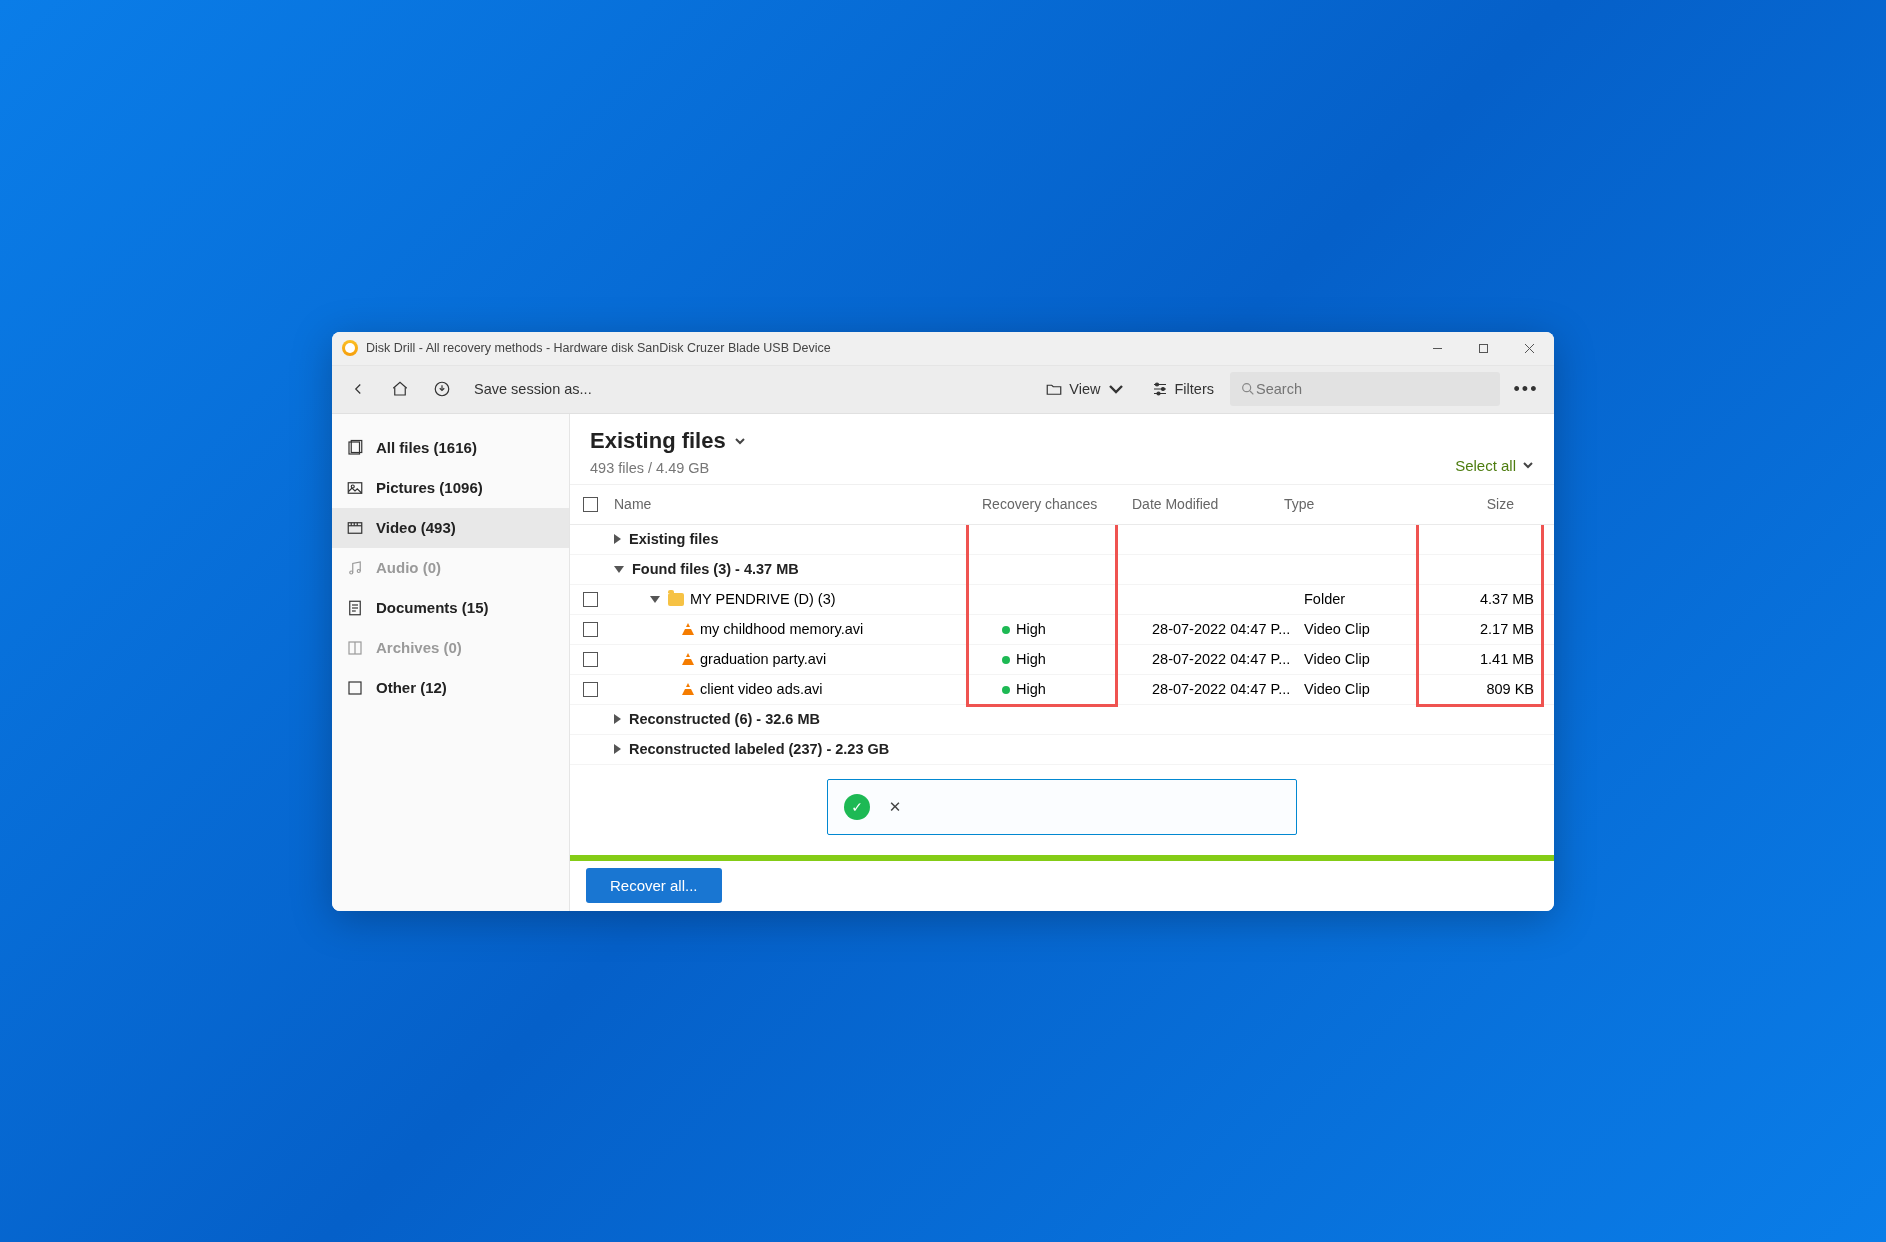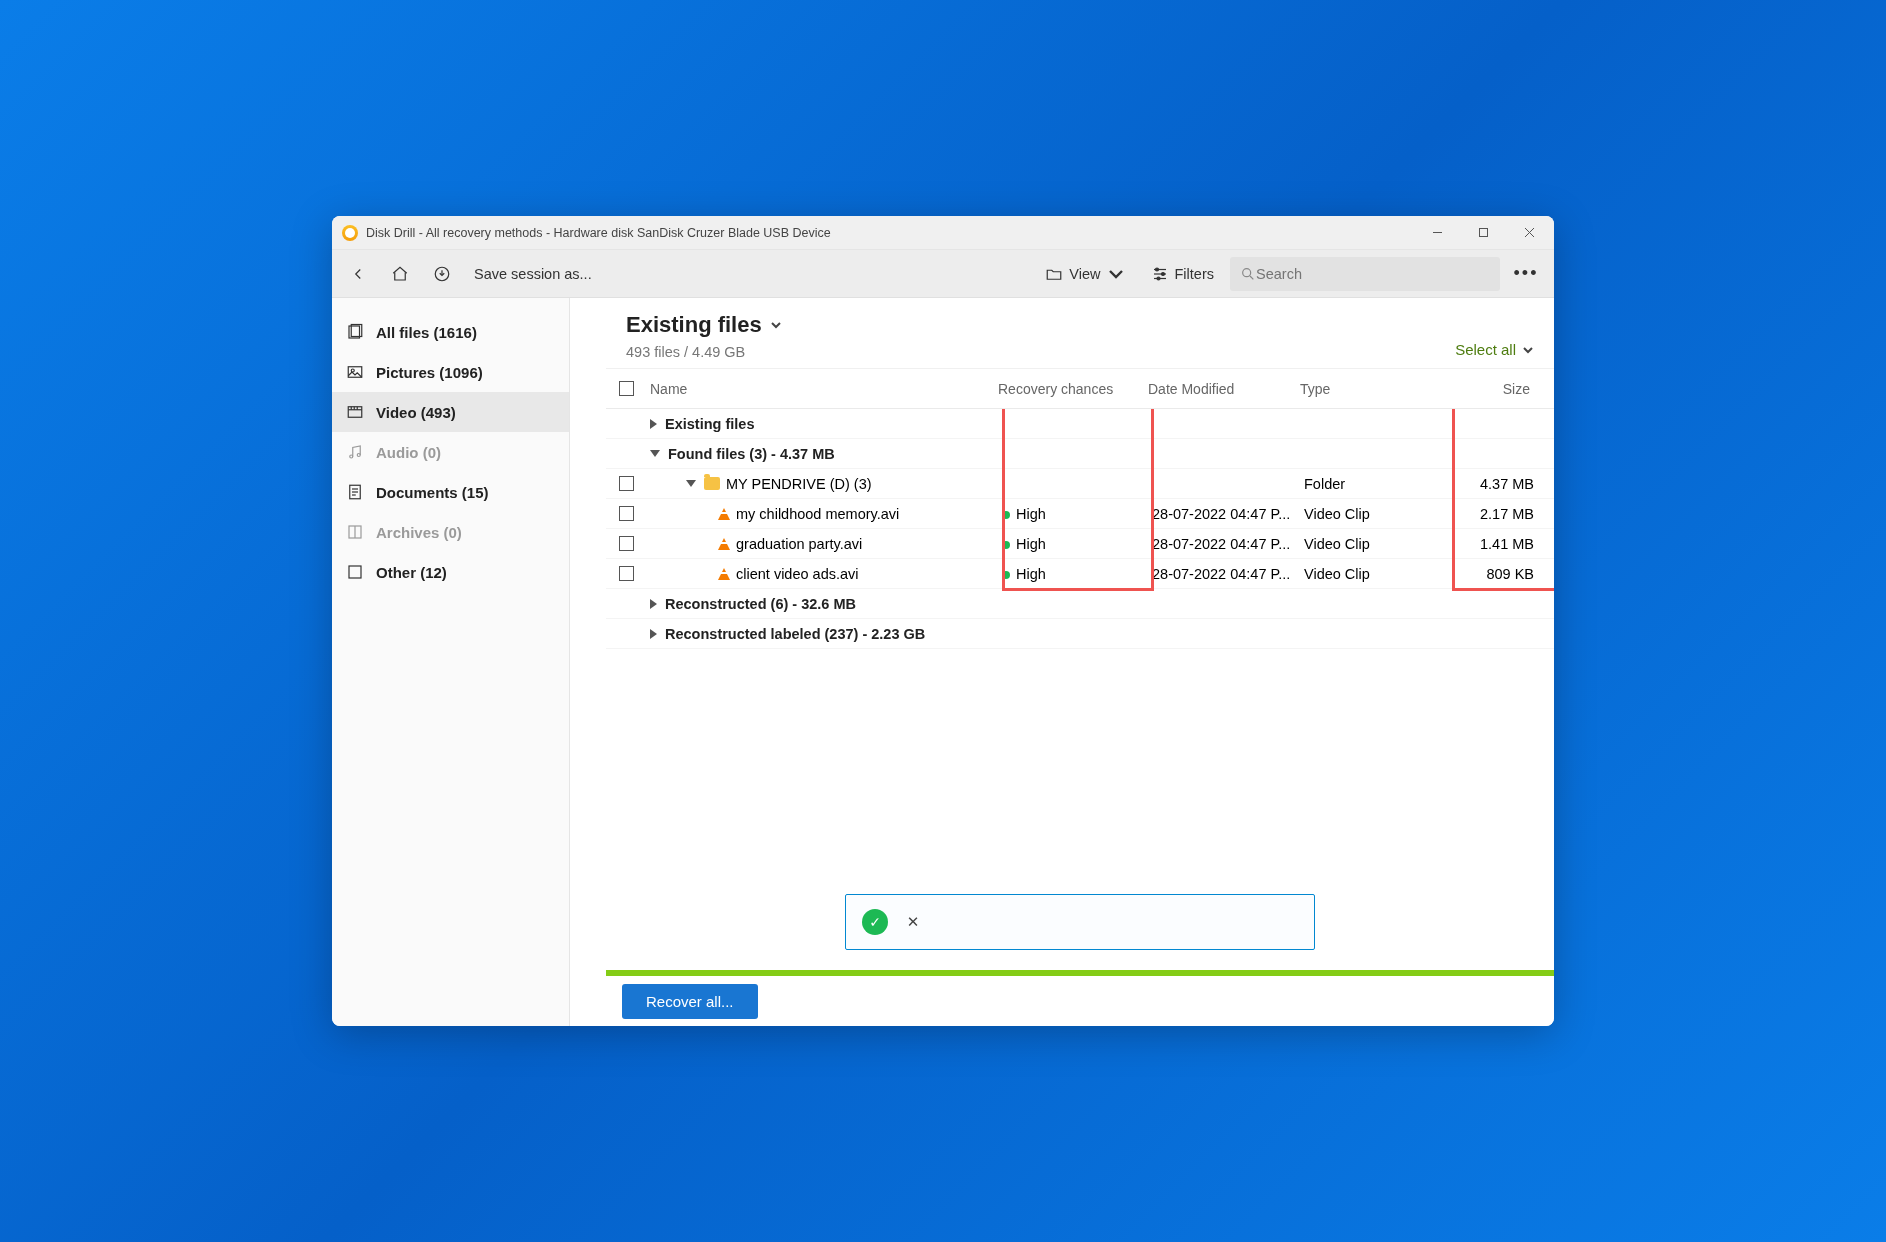--- a/index.html
+++ b/index.html
@@ -6,21 +6,21 @@
   html, body { width: 100%; height: 100%; }
   body {
     background: linear-gradient(135deg, #0a7de8 0%, #0560c9 50%, #0a7de8 100%);
     display: flex;
     align-items: center;
     justify-content: center;
     overflow: hidden;
   }
   .window {
     width: 1222px;
-    height: 810px;
+    height: 579px;
     background: #fff;
     border-radius: 8px;
     box-shadow: 0 8px 40px rgba(0,0,0,0.25);
     display: flex;
     flex-direction: column;
     overflow: hidden;
   }
   
   .titlebar {
     height: 34px;
@@ -89,21 +89,21 @@
     border:none; background:transparent; outline:none;
     font-size:14.5px; color:#333; flex:1;
   }
   .more-btn {
     width:40px; height:36px; display:flex; align-items:center; justify-content:center;
     font-size:18px; color:#333; letter-spacing:2px;
   }
 
   
   .body {
-    flex:1; display:flex; overflow:hidden;gap:36px;
+    flex:1; display:flex; overflow:hidden;
   }
   .sidebar {
     width: 238px;
     background: #fafafa;
     border-right: 1px solid #e5e5e5;
     padding-top: 14px;
   }
   .side-item {
     display:flex; align-items:center; gap:12px;
     padding: 11px 14px;
@@ -133,21 +133,21 @@
     position:absolute; right:20px; bottom:10px;
     font-size:15px; color:#4d7c0f; display:flex; align-items:center; gap:6px;
   }
 
   
   .table-head {
     display:flex; align-items:center;
     border-bottom:1px solid #eaeaea;
     height:40px;
     font-size:14px; color:#666;
-    padding-right:4px;
+    padding-right:20px;
   }
   .col-check { width:40px; display:flex; align-items:center; justify-content:center; }
   .col-name { flex:1; padding-left:4px; }
   .col-rec  { width:150px; }
   .col-date { width:152px; }
   .col-type { width:130px; }
   .col-size { width:120px; text-align:right; padding-right:20px; }
   .chkbox {
     width:15px; height:15px; border:1.5px solid #555; background:#fff;
     display:inline-block;

